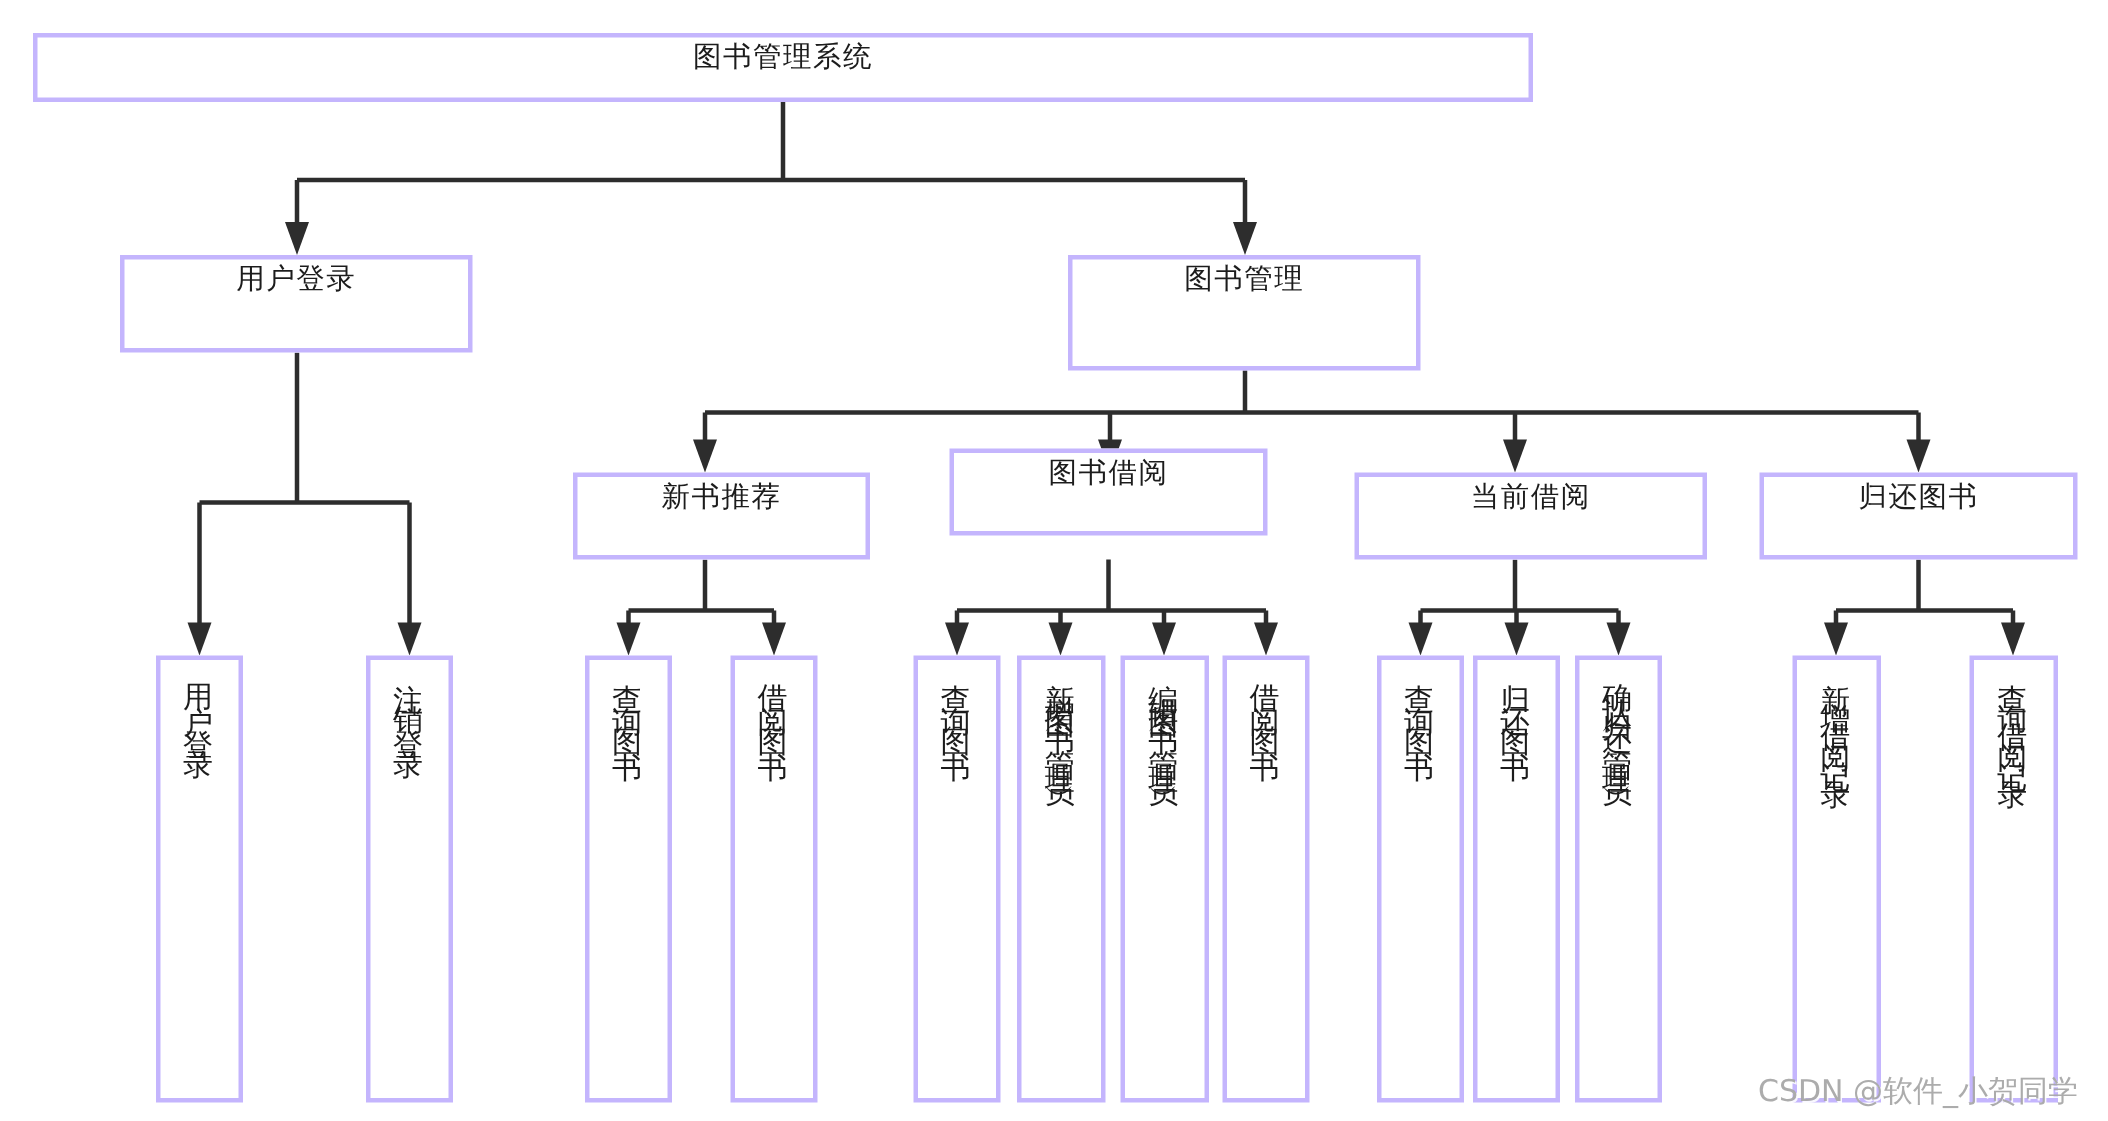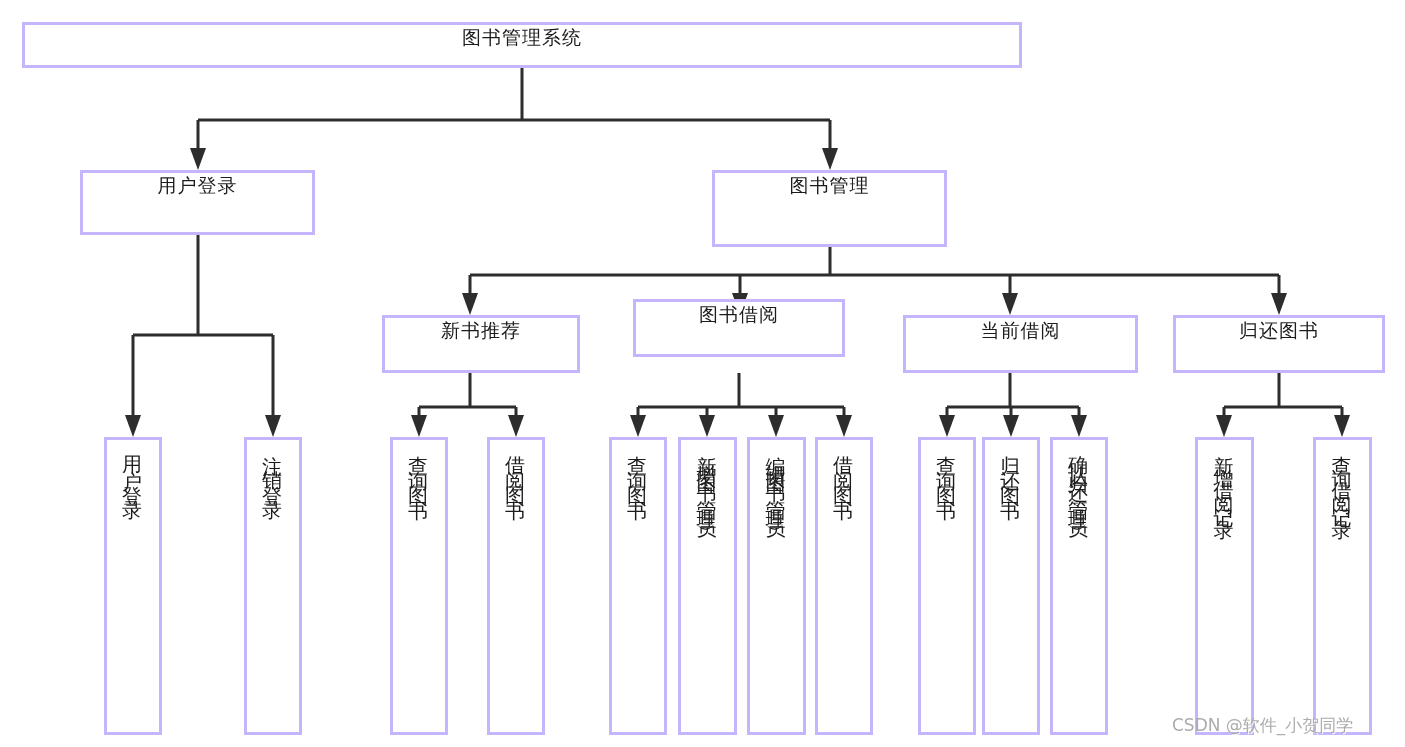--- a/index.html
+++ b/index.html
@@ -43,21 +43,21 @@
     white-space: nowrap;
     color: #1c1c1c;
   }
   .vs { letter-spacing: 15px; }
   .vm { letter-spacing: 13px; }
   .vl { letter-spacing: 9px; }
   .watermark {
     position: absolute;
     left: 1172px;
     top: 714px;
-    font-size: 17px;
+    font-size: 20px;
     color: rgba(168,168,168,0.95);
     text-shadow: 1px 1px 0 rgba(255,255,255,0.9);
     white-space: nowrap;
     z-index: 5;
   }
 </style>
 </head>
 <body>
 
 <div class="canvas">

